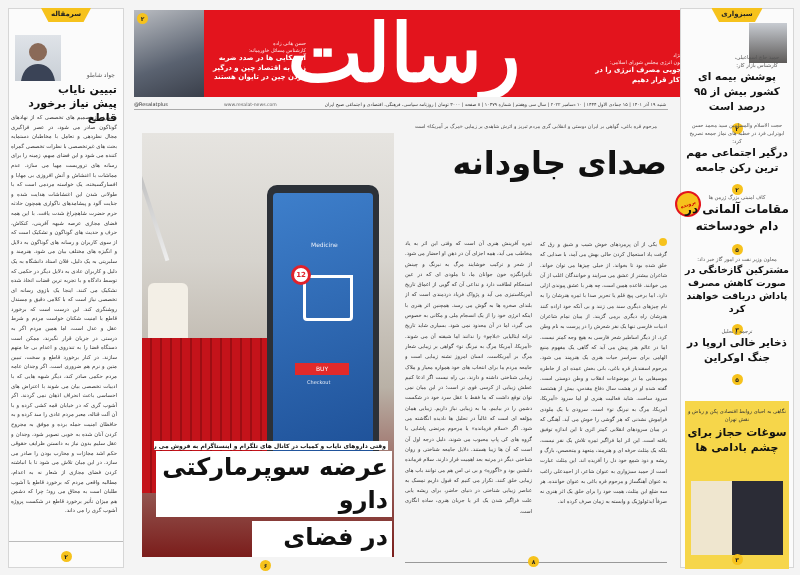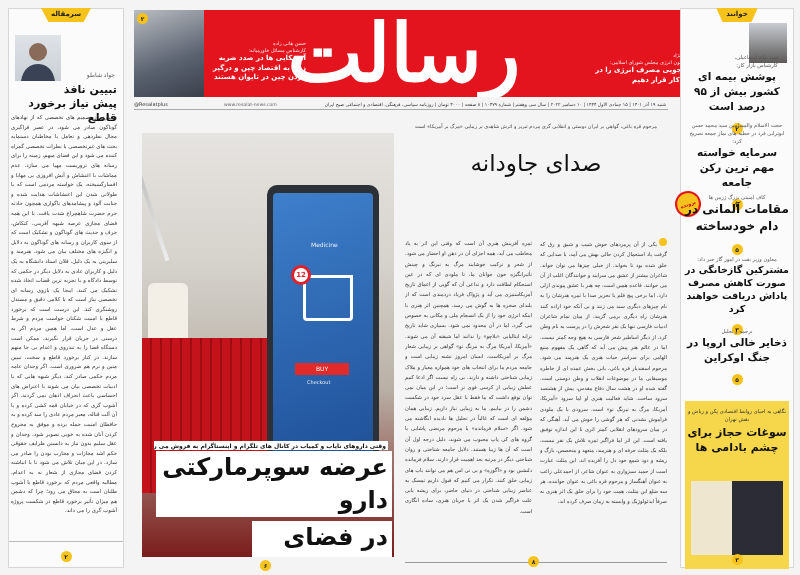--- a/index.html
+++ b/index.html
@@ -47,21 +47,21 @@
   .photo-story .checkout { position: absolute; top: 186px; left: 34px; color: #e8eef8; font-size: 5px; direction: ltr; }
   .photo-story .syringe { position: absolute; left: 8px; top: 30px; width: 4px; height: 100px; background: linear-gradient(#bbb,#eee); transform: rotate(-18deg); }
   .photo-story .bottle { position: absolute; left: 6px; top: 150px; width: 40px; height: 60px; background: #f3efe6; border-radius: 6px 6px 2px 2px; }
   .photo-story .subhead { position: absolute; left: 12px; right: 6px; top: 308px; background: #fff; font-size: 6px; font-weight: bold; line-height: 9px; padding: 0 2px; text-align: right; white-space: nowrap; overflow: hidden; }
   .photo-story .headline { position: absolute; right: 2px; top: 318px; width: 236px; background: #fff; font-size: 24px; font-weight: bold; line-height: 33px; text-align: right; padding: 0 4px; }
   .photo-story .headline2 { position: absolute; right: 2px; top: 354px; width: 140px; background: #fff; font-size: 24px; font-weight: bold; line-height: 33px; text-align: right; padding: 0 4px; margin-top: 34px; }
   .ps-badge { position: absolute; left: 260px; top: 560px; }
 
   
   .main-kicker { position: absolute; left: 405px; top: 123px; width: 262px; font-size: 5px; color: #444; text-align: center; white-space: nowrap; overflow: hidden; }
-  .main-head1 { position: absolute; left: 405px; top: 142px; width: 262px; font-size: 23px; font-weight: normal; line-height: 42px; text-align: center; }
+  .main-head1 { position: absolute; left: 405px; top: 142px; width: 262px; font-size: 32px; font-weight: bold; line-height: 42px; text-align: right; }
   .main-head2 { position: absolute; left: 405px; top: 184px; width: 262px; font-size: 26px; font-weight: bold; line-height: 40px; text-align: center; }
   .col { position: absolute; font-size: 5.2px; line-height: 10.3px; color: #333; text-align: justify; overflow: hidden; }
   .col.a { left: 540px; top: 238px; width: 127px; height: 300px; }
   .col.b { left: 405px; top: 238px; width: 127px; height: 300px; }
   .col .drop { display: inline-block; width: 8px; height: 8px; border-radius: 50%; background: #f6c21c; margin-left: 2px; }
   .main-rule { position: absolute; left: 405px; top: 562px; width: 262px; border-top: 1px solid #999; }
   .main-badge { position: absolute; left: 528px; top: 556px; }
 
   
   .briefs { position: absolute; left: 680px; top: 8px; width: 114px; height: 560px; background: #fbfbfb; border: 1px solid #d6d6d6; }
@@ -84,21 +84,21 @@
   <div class="editorial">
     <div class="tag">سرمقاله</div>
     <div class="photo">
       <svg width="46" height="46" viewBox="0 0 46 46">
           <circle cx="23" cy="17" r="9" fill="#8a6a58"></circle>
           <path d="M6 46c2-12 9-17 17-17s15 5 17 17z" fill="#3a4356"></path>
         </svg>
     </div>
     <div class="author">جواد شاملو</div>
     <div class="title">
-      <div>تبیین نافذ</div>
+      <div>تبیین نایاب</div>
       <div>پیش نیاز برخورد قاطع</div>
     </div>
     <div class="body">بسیاری از تصمیم های تخصصی که از نهادهای گوناگون صادر می شود، در عصر فراگیری مجال نظردهی و تعامل با مخاطبان دستمایه بحث های غیرتخصصی با نظرات تخصصی گمراه کننده می شود و این فضای مبهم، زمینه را برای رسانه های تروریست مهیا می سازد. عدم مماشات با اغتشاش و آتش افروزی بی مهابا و افسارگسیخته، یک خواسته مردمی است که با طولانی شدن این اغتشاشات هدایت شده و جنایت آلود و پیشامدهای ناگواری همچون حادثه حرم حضرت شاهچراغ شدت یافت. با این همه فضای مجازی عرصه شبهه آفرینی، کنکاش، حرف و حدیث های گوناگون و تشکیک است که از سوی کاربران و رسانه های گوناگون به دلایل و انگیزه های مختلف بیان می شود. هنرمند و سلبریتی به یک دلیل، فلان استاد دانشگاه به یک دلیل و کاربران عادی به دلایل دیگر در حکمی که توسط دادگاه و با تجربه ترین قضات اتخاذ شده تشکیک می کنند. اینجا یک بازوی رسانه ای تخصصی نیاز است که با کلامی دقیق و مستدل روشنگری کند. این درست است که برخورد قاطع با امنیت شکنان خواست مردم و شرط عقل و عدل است، اما همین مردم اگر به درستی در جریان قرار نگیرند، ممکن است دستگاه قضا را به تندروی و اعدام بی جا متهم سازند. در کنار برخورد قاطع و سخت، تبیین متین و نرم هم ضروری است. اگر وجدان عامه مردم حکمی صادر کند، دیگر شبهه هایی که با ادبیات تخصصی بیان می شوند با اعتراض های احساسی باعث انحراف اذهان نمی گردند. اگر آشوب گری که در خیابان قمه کشی کرده و با آن آلت قتاله، معبر مردم عادی را سد کرده و به حافظان امنیت حمله برده و موفق به مجروح کردن آنان شده به خوبی تصویر شود، وجدان و عقل سلیم بدون نیاز به دانستن ظرایف حقوقی حکم اشد مجازات و محارب بودن را صادر می سازد. در این میان تلاش می شود تا با انباشته کردن فضای مجازی از شعار نه به اعدام، مطالبه واقعی مردم که برخورد قاطع با آشوب طلبان است به محاق می رود؛ چرا که دشمن هم میزان تأثیر برخورد قاطع در شکست پروژه آشوب گری را می داند.</div>
     <div class="badge-wrap">
       <span class="pagebadge">۲</span>
     </div>
   </div>
 
   <div class="mast">
     <div class="p-left"></div>
@@ -145,32 +145,32 @@
   <span class="pagebadge ps-badge">۶</span>
 
   <div class="main-kicker">مرحوم قره باغی، گواهی بر ایران دوستی و انقلابی گری مردم تبریز و اثرش شاهدی بر زیبایی «مرگ بر آمریکا» است</div>
   <div class="main-head1">صدای جاودانه</div>
   <div class="col a"><span class="drop"></span><span>یکی از آن پرمردهای خوش شیب و شیق و رق که گرفت یاد استعمال کردن حالی بهش می آمد، با صدایی که خلق شده بود تا بخواند. از خیلی چیزها می توان خواند. شاعران بیشتر از عشق می سرایند و خوانندگان اغلب از آن می خوانند. قاعده همین است، چه هنر با عشق پیوندی ازلی دارد. اما برخی پیچ قلم یا تحریر صدا با ثمره هنرشان را به نام چیزهای دیگری سند می زنند و بی آنکه خود اراده کنند هنرشان راه دیگری برمی گزیند. از میان تمام شاعران ادبیات فارسی تنها یک نفر شعرش را در پرست به نام وطن کرد. از دیگر اساطیر شعر فارسی به هیچ وجه کمتر نیست. اما در عالم هنر پیش می آید که گاهی یک مفهوم منبع الهامی برای سراسر حیات هنری یک هنرمند می شود. مرحوم اسفندیار قره باغی، بانی بخش عمده ای از خاطره موسیقایی ما در موضوعات انقلاب و وطن دوستی است. گفته شده او در هشت سال دفاع مقدس، بیش از هشتصد سرود ساخت. شاید فعالیت هنری او اما سرود «آمریکا، آمریکا، مرگ به نیرنگ تو» است. سرودی با یک ملودی فراموش نشدنی که هر گوشی را خوش می آید. آهنگی که در میان سرودهای انقلابی کمتر اثری تا این اندازه توفیق یافته است. این اثر اما فراگیر ثمره تلاش یک نفر نیست، بلکه یک مثلث حرفه ای و هنرمند، متعهد و متخصص، بارگ و ریشه و دود شمع خود دل را آفریده اند. این مثلث عبارت است از حمید سبزواری به عنوان شاعر، از احمدعلی راغب به عنوان آهنگساز و مرحوم قره باغی به عنوان خواننده. هر سه ضلع این مثلث، همت خود را برای خلق یک اثر هنری نه صرفاً ایدئولوژیک و وابسته به زمان صرف کرده اند.</span></div>
   <div class="col b">ثمره آفرینش هنری آن است که وقتی این اثر به یاد مخاطب می آید، همه اجزای آن در ذهن او احضار می شود. از شعر و ترکیب خوشایند مرگ به نیرنگ و چینش تأثیرانگیزه خون جوانان ما، تا ملودی ای که در عین استحکام لطافت دارد و تداعی آن که گویی از اعماق تاریخ آمریکاستیزی می آید و پژواک فریاد دردمندی است که از بلندای صخره ها به گوش می رسد. همچنین اثر هنری با اینکه انرژی خود را از یک انسجام ملی و مکانی به خصوص می گیرد، اما در آن محدود نمی شود. بسیاری شاید تاریخ ترانه ایتالیایی «بلاچو» را ندانند اما شیفته آن می شوند. «آمریکا، آمریکا مرگ به نیرنگ تو» گواهی بر زیبایی شعار مرگ بر آمریکاست. انسان امروز تشنه زیبایی است و جامعه مردم ما برای انتخاب های خود همواره معیار و ملاک زیبایی شناختی داشته و دارند. بی راه نیست اگر ادعا کنیم عطش زیبایی از کرسی قوی تر است؛ در این میان نمی توان توقع داشت که ما فقط با عقل سرد خود در شکست دشمن را در بیابیم. ما به زیبایی نیاز داریم. زیبایی همان مؤلفه ای است که غالباً در تحلیل ها نادیده انگاشته می شود. اگر «سلام فرمانده» یا مرحوم مرتضی پاشایی یا گروه های کی پاپ محبوب می شوند، دلیل درجه اول آن است که آن ها زیبا هستند. دلایل جامعه شناختی و روان شناختی دیگر در مرتبه بعد اهمیت قرار دارند. سلام فرمانده دلنشین بود و «آگوره» و بی تی اس هم می توانند باب های زیبایی خلق کنند. تکرار می کنیم که قبول داریم تمسک به عناصر زیبایی شناختی در دنیای حاضر، برای ریشه یابی علت فراگیر شدن یک اثر یا جریان هنری، ساده انگاری است.</div>
   <div class="main-rule"></div>
   <span class="pagebadge main-badge">۸</span>
 
   <div class="briefs">
-    <div class="tag">خوانند</div>
+    <div class="tag">سبزواری</div>
     <div class="b-photo"></div>
 
     <div class="item" style="top:44px">
       <div class="b-kicker" style="padding-left:40px">حمید حاج اسماعیلی، کارشناس بازار کار:</div>
       <div class="b-head">پوشش بیمه ای کشور بیش از ۹۵ درصد است</div>
       <div class="bdg"><span class="pagebadge">۲</span></div>
     </div>
 
     <div class="item" style="top:112px">
       <div class="b-kicker">حجت الاسلام والمسلمین سید محمد حسن ابوترابی فرد در خطبه های نماز جمعه تصریح کرد:</div>
-      <div class="b-head">سرمایه خواسته مهم ترین رکن جامعه</div>
+      <div class="b-head">درگیر اجتماعی مهم ترین رکن جامعه</div>
       <div class="bdg"><span class="pagebadge">۲</span></div>
     </div>
 
     <div class="sticker">پرونده</div>
     <div class="item" style="top:184px">
       <div class="b-kicker">کاف امنیتی بزرگ ژرمن ها</div>
       <div class="b-head" style="font-size:12px;line-height:17px">مقامات آلمانی در دام خودساخته</div>
       <div class="bdg"><span class="pagebadge">۵</span></div>
     </div>
 

